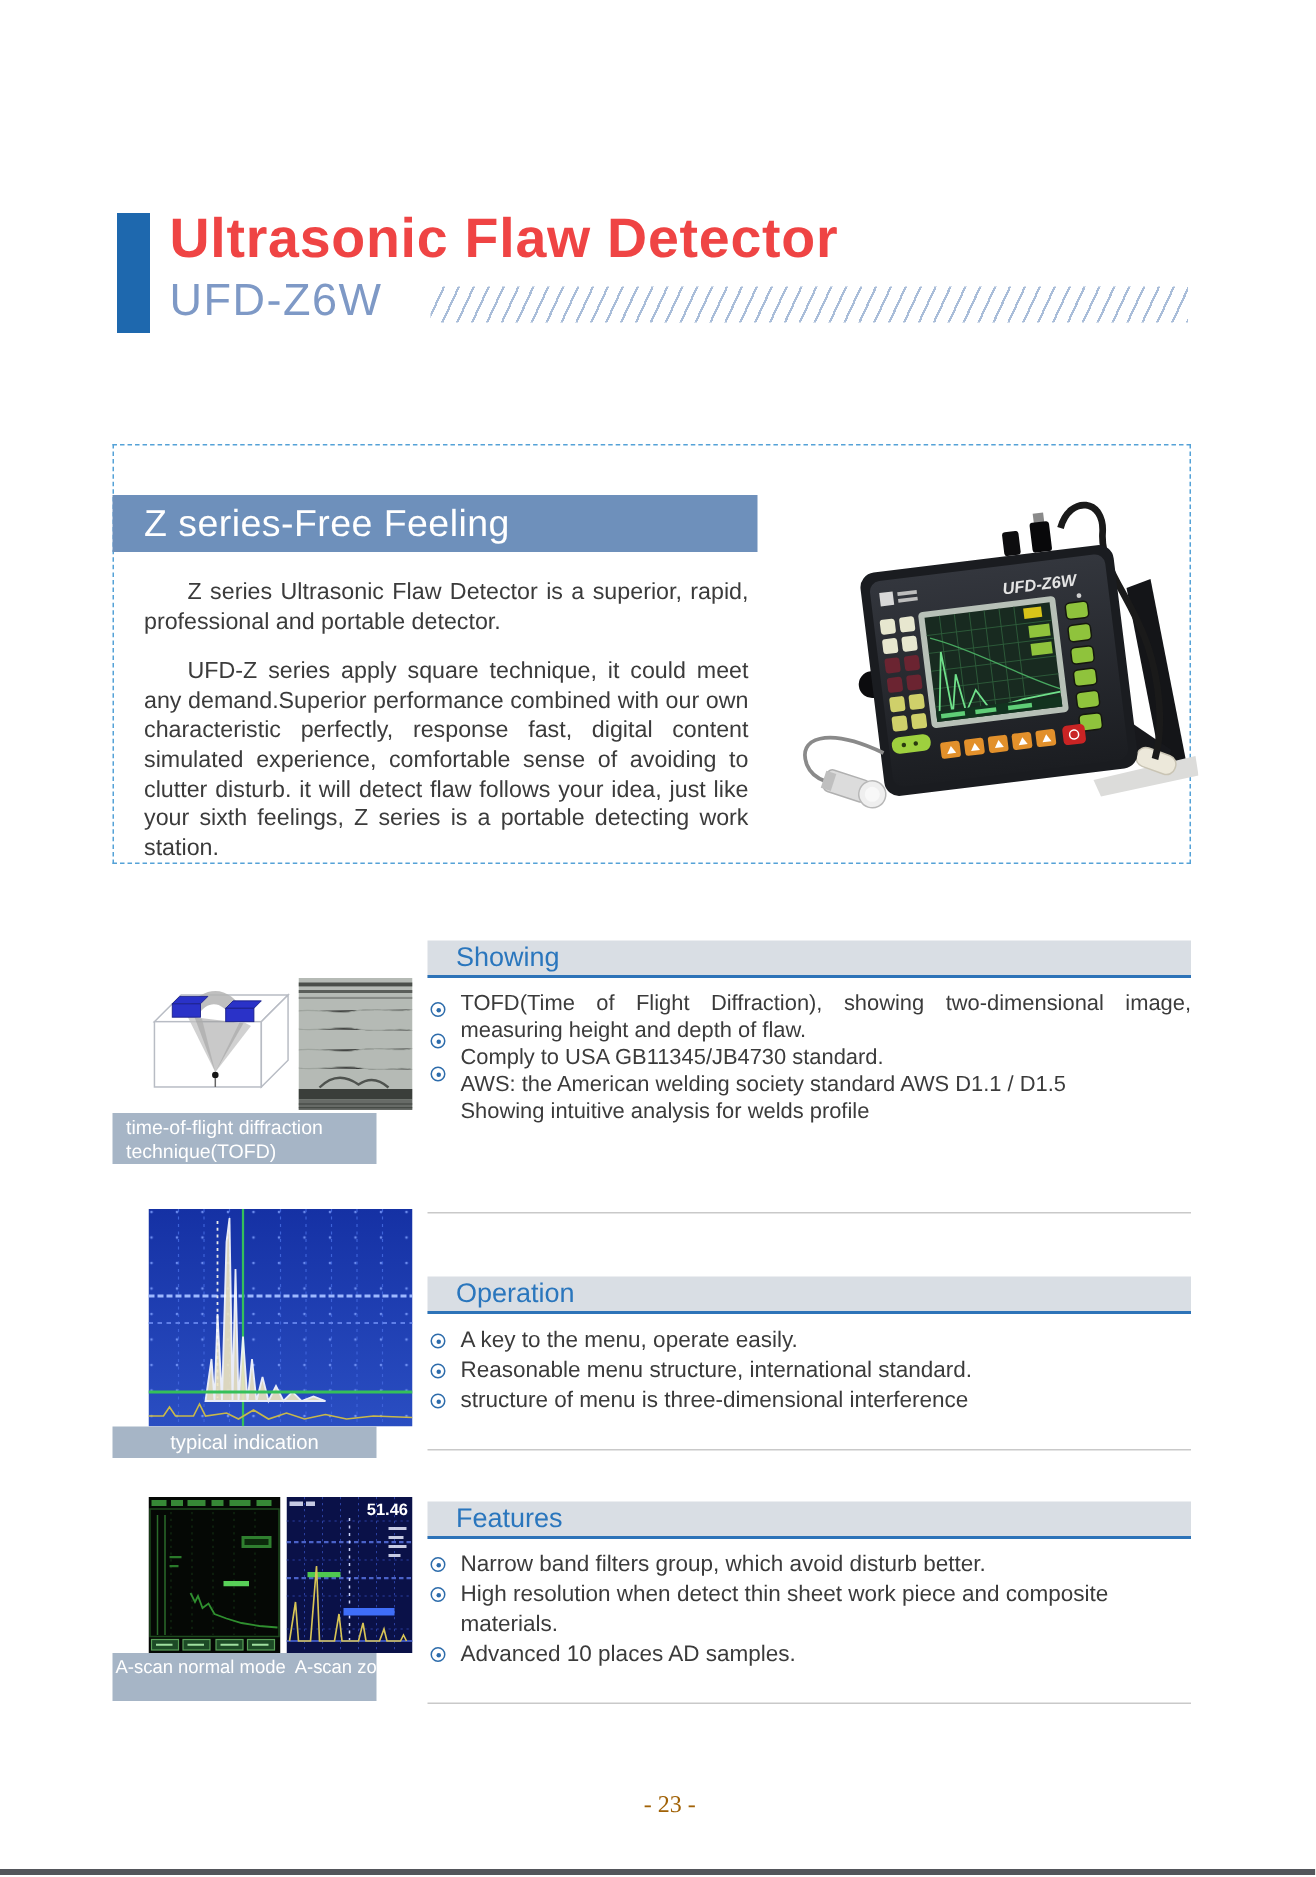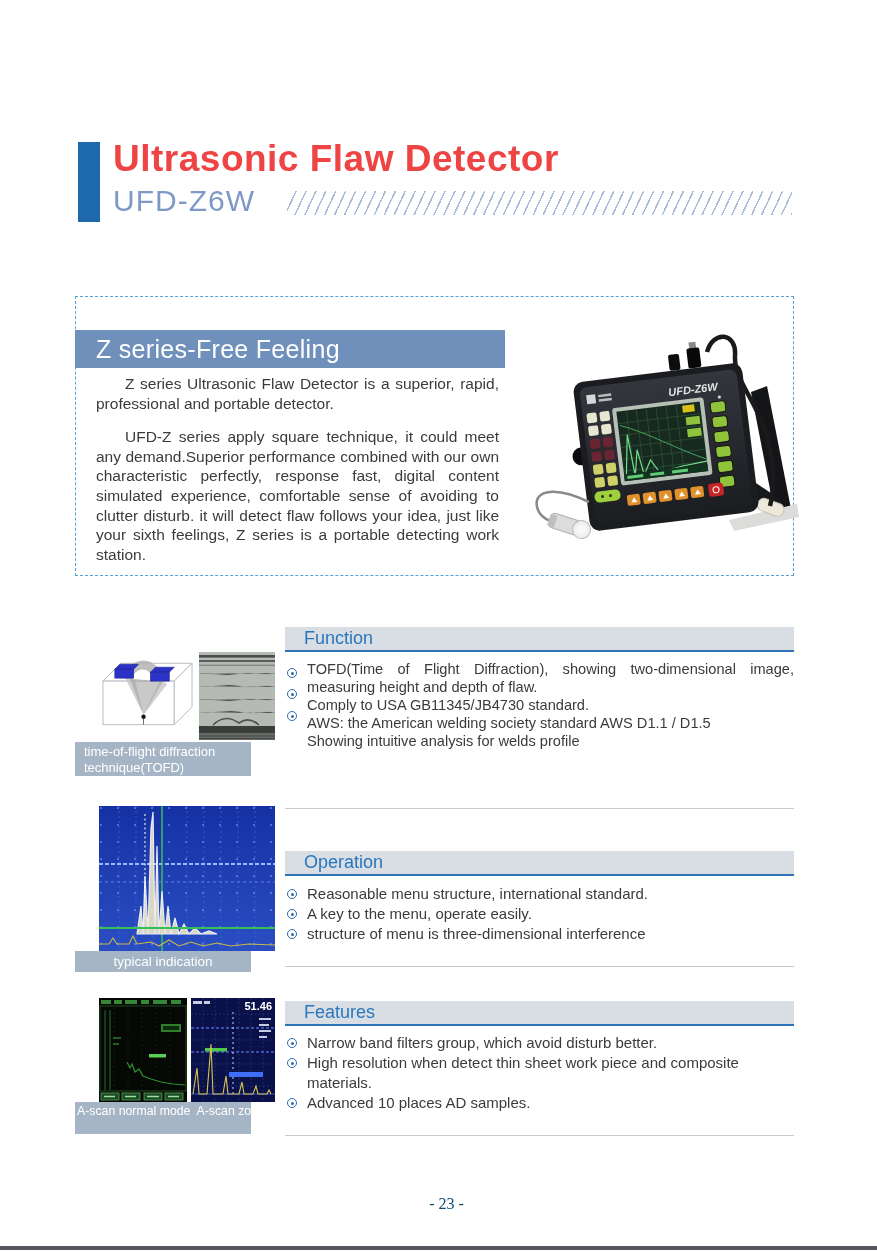--- a/index.html
+++ b/index.html
@@ -14,21 +14,21 @@
              font-size:30px;color:#7e99c6;letter-spacing:1px;white-space:nowrap;}
   .hatch{position:absolute;left:287px;top:191px;width:505px;height:24px;
          background:repeating-linear-gradient(115deg,transparent 0 7.5px,#a9bdd9 7.5px 9px);}
 
   
   .intro-box{position:absolute;left:75px;top:296px;width:719px;height:280px;
              border:1px dashed #55a2d7;box-sizing:border-box;background:#fff;}
   .intro-heading{position:absolute;left:-1px;top:33px;width:430px;height:38px;background:#6e90bb;
                  color:#ffffff;font-size:25px;line-height:38px;padding-left:21px;box-sizing:border-box;
                  letter-spacing:.3px;}
-  .intro-text{position:absolute;left:20px;top:77px;width:403px;font-size:15.5px;line-height:19.6px;
+  .intro-text{position:absolute;left:20px;top:88px;width:403px;font-size:15.5px;line-height:19.6px;
               color:#3b3b3b;text-align:justify;}
   .intro-text p{margin:0 0 14px 0;text-indent:29px;}
   .photo-wrap{position:absolute;left:453px;top:37px;width:270px;height:215px;}
 
   
   .fig{position:absolute;padding-left:24px;}
   .caption{background:#a6b5c6;color:#ffffff;box-sizing:border-box;}
   .cap-tofd{position:absolute;left:75px;top:742px;width:176px;height:34px;font-size:13px;
             line-height:16px;padding:2px 0 0 9px;}
   .cap-typical{position:absolute;left:75px;top:951px;width:176px;height:21px;font-size:13.5px;
@@ -61,21 +61,21 @@
   .function-text p{margin:0;text-align:justify;}
   .function-text p.nj{text-align:left;}
 
   .dotlist{position:absolute;left:287px;width:507px;margin:0;padding:0;list-style:none;}
   .list-operation{top:884px;} .list-features{top:1033px;}
   .dotlist li{display:flex;gap:10px;font-size:15px;line-height:20px;color:#3b3b3b;}
   .dotlist .bullet{margin-top:5px;}
 
   
   .footer{position:absolute;left:16px;right:0;top:1195px;text-align:center;
-          font-family:"Liberation Serif",serif;font-size:16px;color:#0c4a6e;}
+          font-family:"Liberation Serif",serif;font-size:16px;color:#a16207;}
   .bottom-bar{position:absolute;left:0;top:1246px;width:877px;height:4px;background:#53565b;}
 </style>
 </head>
 <body>
 
 <div class="page">
 
   <div class="accent-rect"></div>
   <div class="doc-title">Ultrasonic Flaw Detector</div>
   <div class="doc-model">UFD-Z6W</div>
@@ -315,43 +315,43 @@
       <rect x="14" y="50" width="22" height="3.5" fill="#4fc84f"></rect>
       <rect x="38" y="74" width="34" height="5" fill="#3f6ef8"></rect>
       <path d="M0,96 H84" stroke="#3a52b8" stroke-width="1.2"></path>
       <path d="M2,96 L6,70 8,96 L16,96 20,46 22,96 L32,96 35,78 37,96 L48,96 51,84 53,96 L62,96 65,88 67,96 L76,96 78,92 80,96" stroke="#d8c455" stroke-width="1.1" fill="none"></path>
     </svg>
   </div>
   <div class="caption cap-ascan">
     <span>A-scan normal mode</span><span>A-scan zoom mode</span>
   </div>
 
-  <div class="section-bar bar-function">Function</div>
+  <div class="section-bar bar-function">Showing</div>
   <div class="function-block">
     <span class="bullet fb-bullet fb-b1"></span>
     <span class="bullet fb-bullet fb-b2"></span>
     <span class="bullet fb-bullet fb-b3"></span>
     <div class="function-text">
       <p>TOFD(Time of Flight Diffraction), showing two-dimensional image, measuring height and depth of flaw.</p>
       <p class="nj">Comply to USA GB11345/JB4730 standard.</p>
       <p class="nj">AWS: the American welding society standard AWS D1.1 / D1.5</p>
       <p class="nj">Showing intuitive analysis for welds profile</p>
     </div>
   </div>
   <div class="divider div-1"></div>
 
   <div class="section-bar bar-operation">Operation</div>
   <ul class="dotlist list-operation">
     <li>
         <span class="bullet"></span>
+        <span>A key to the menu, operate easily.</span>
+      </li>
+    <li>
+        <span class="bullet"></span>
         <span>Reasonable menu structure,  international standard.</span>
-      </li>
-    <li>
-        <span class="bullet"></span>
-        <span>A key to the menu, operate easily.</span>
       </li>
     <li>
         <span class="bullet"></span>
         <span>structure of menu is three-dimensional interference</span>
       </li>
   </ul>
   <div class="divider div-2"></div>
 
   <div class="section-bar bar-features">Features</div>
   <ul class="dotlist list-features">

